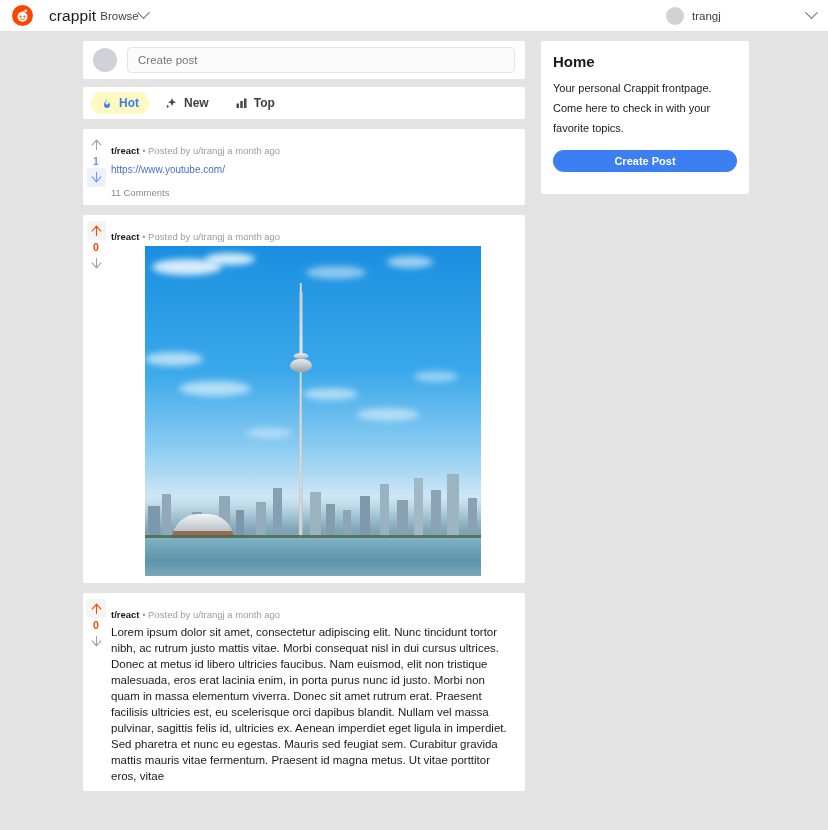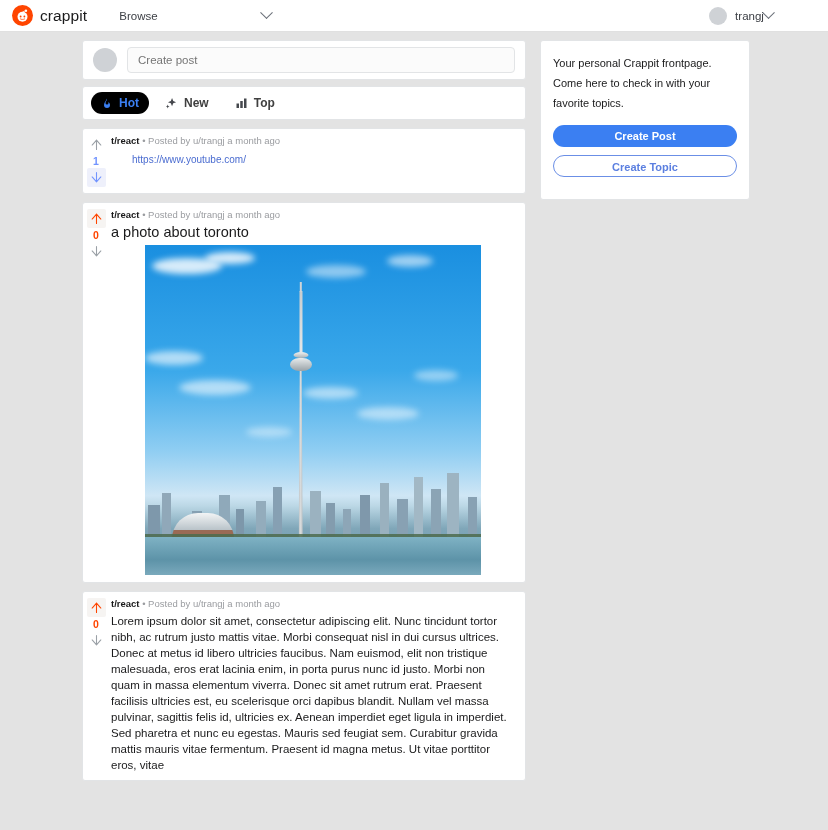--- a/index.html
+++ b/index.html
@@ -11,45 +11,45 @@
   }
 
   
   .navbar {
     height: 32px; background: #ffffff;
     display: flex; align-items: center;
     padding: 0 12px;
     border-bottom: 1px solid #e0e0e0;
     position: relative;
   }
-  .brand { display: flex; align-items: center; gap: 7px; cursor: pointer; }
+  .brand { display: flex; align-items: center; gap: 16px; cursor: pointer; }
   .logo-circle {
     width: 21px; height: 21px; border-radius: 50%;
     background: #ff4500; position: relative; flex: none;
     display: flex; align-items: center; justify-content: center;
   }
   .logo-circle svg { display: block; }
   .brand-name { font-size: 15.5px; color: #1a1a1b; letter-spacing: .1px; }
 
   .browse-select {
-    margin-left: 28px; width: 160px; height: 26px;
-    display: flex; align-items: center; justify-content: space-between;
+    width: 160px; height: 26px;
+    display: flex; align-items: center; 
     font-size: 11.5px; color: #3d4046; cursor: pointer;
     padding: 0 4px;
   }
   .chev {
     width: 9px; height: 9px;
     border-right: 1.4px solid #6b7079; border-bottom: 1.4px solid #6b7079;
     transform: rotate(45deg) translate(-2px,-2px);
     flex: none;
   }
 
   .nav-right {
     margin-left: auto; display: flex; align-items: center;
-    width: 150px; justify-content: center; cursor: pointer;
+    width: 150px; justify-content: space-between; cursor: pointer;
   }
   .nav-user { display: flex; align-items: center; gap: 8px; }
   .avatar-sm {
     width: 18px; height: 18px; border-radius: 50%;
     background: #cfd2d6; flex: none;
   }
   .nav-username { font-size: 11.5px; color: #3d4046; }
 
   
   .page { display: flex; padding: 8px 0 0 0; height: 798px; }
@@ -75,47 +75,47 @@
   .sortbar {
     height: 34px; display: flex; align-items: center;
     padding: 0 8px; gap: 6px; margin-bottom: 8px;
   }
   .tab {
     display: flex; align-items: center; gap: 6px;
     padding: 4px 10px; border-radius: 20px;
     font-size: 12px; font-weight: bold; color: #404040;
     cursor: pointer; background: transparent;
   }
-  .tab.active { background: #000000; color: #3b7ff2; }
+  .tab.active { background: #fef9c3; color: #3b7ff2; }
   .tab svg { display: block; flex: none; }
 
   
   .post { display: flex; margin-bottom: 8px; overflow: hidden; }
   .votes {
     width: 26px; padding: 6px 0 6px 0; flex: none;
     display: flex; flex-direction: column; align-items: center; gap: 1px;
   }
   .vbtn {
     width: 19px; height: 19px; border-radius: 2px; cursor: pointer;
     display: flex; align-items: center; justify-content: center;
   }
   .vbtn.up-on { background: #f6f4f2; }
   .vbtn.down-on { background: #eef0fb; }
   .vcount { font-size: 10.5px; font-weight: bold; color: #1a1a1b; line-height: 12px; }
   .vcount.up { color: #ff4500; }
   .vcount.down { color: #7193ff; }
 
-  .pbody { flex: 1; padding: 6px 10px 7px 2px; min-width: 0; }
+  .pbody { flex: 1; padding: 16px 10px 7px 2px; min-width: 0; }
   .pmeta { font-size: 9.5px; color: #9a9ca0; margin-bottom: 3px; }
   .pmeta b { color: #1a1a1b; font-size: 9.5px; }
   .ptitle {
     font-size: 14.5px; color: #1a1a1b; line-height: 18px;
     font-weight: normal; margin-bottom: 3px;
   }
-  .plink { font-size: 10px; color: #4a6cd0; text-decoration: none; display: inline-block; margin-left: 21px; }
+  .plink { font-size: 10px; color: #4a6cd0; text-decoration: none; display: inline-block; }
   .pcomments { font-size: 9.5px; color: #878a8c; margin-top: 10px; cursor: pointer; }
   .ptext { font-size: 11.5px; color: #1a1a1b; line-height: 16px; margin-top: 4px; }
 
   
   .photo-wrap { display: flex; justify-content: center; margin-top: 4px; }
   .photo {
     width: 336px; height: 330px; position: relative; overflow: hidden;
     background: linear-gradient(#1a8fe0 0%, #3aa8ea 38%, #8ecdf2 62%, #cfe6f5 76%, #bcd8e6 79%, #7fa6b8 86%, #6e97ac 100%);
   }
   .cloud { position: absolute; background: rgba(255,255,255,.82); border-radius: 50%; filter: blur(3px); }
@@ -253,20 +253,21 @@
             <path d="M12 20 L20 11 M12 20 L4 11 M12 20 L12 3" stroke="#7193ff" stroke-width="2" fill="none" stroke-linecap="round"></path>
           </svg>
         </div>
       </div>
       <div class="pbody">
         <div class="pmeta">
           <b>t/react</b>
           <span>• Posted by u/trangj a month ago</span>
         </div>
         <a class="plink" href="#">https://www.youtube.com/</a>
+        <div class="pcomments">11 Comments</div>
       </div>
     </div>
 
     <div class="card post">
       <div class="votes">
         <div class="vbtn up-on">
           <svg width="13" height="13" viewBox="0 0 24 24">
             <path d="M12 4 L20 13 M12 4 L4 13 M12 4 L12 21" stroke="#ff4500" stroke-width="2" fill="none" stroke-linecap="round"></path>
           </svg>
         </div>
@@ -275,21 +276,20 @@
           <svg width="13" height="13" viewBox="0 0 24 24">
             <path d="M12 20 L20 11 M12 20 L4 11 M12 20 L12 3" stroke="#9aa0a6" stroke-width="2" fill="none" stroke-linecap="round"></path>
           </svg>
         </div>
       </div>
       <div class="pbody">
         <div class="pmeta">
           <b>t/react</b>
           <span>• Posted by u/trangj a month ago</span>
         </div>
-        <div class="ptitle">a photo about toronto</div>
 
         <div class="photo-wrap">
           <div class="photo">
             <div class="cloud" style="left:2%;top:4%;width:70px;height:16px;"></div>
             <div class="cloud" style="left:18%;top:2%;width:50px;height:12px;"></div>
             <div class="cloud" style="left:48%;top:6%;width:60px;height:13px;opacity:.6;"></div>
             <div class="cloud" style="left:72%;top:3%;width:46px;height:12px;opacity:.7;"></div>
             <div class="cloud" style="left:0%;top:32%;width:58px;height:14px;opacity:.75;"></div>
             <div class="cloud" style="left:10%;top:41%;width:72px;height:15px;opacity:.7;"></div>
             <div class="cloud" style="left:47%;top:43%;width:55px;height:12px;opacity:.65;"></div>
@@ -354,19 +354,19 @@
           <span>• Posted by u/trangj a month ago</span>
         </div>
         <div class="ptext">Lorem ipsum dolor sit amet, consectetur adipiscing elit. Nunc tincidunt tortor nibh, ac rutrum justo mattis vitae. Morbi consequat nisl in dui cursus ultrices. Donec at metus id libero ultricies faucibus. Nam euismod, elit non tristique malesuada, eros erat lacinia enim, in porta purus nunc id justo. Morbi non quam in massa elementum viverra. Donec sit amet rutrum erat. Praesent facilisis ultricies est, eu scelerisque orci dapibus blandit. Nullam vel massa pulvinar, sagittis felis id, ultricies ex. Aenean imperdiet eget ligula in imperdiet. Sed pharetra et nunc eu egestas. Mauris sed feugiat sem. Curabitur gravida mattis mauris vitae fermentum. Praesent id magna metus. Ut vitae porttitor eros, vitae</div>
       </div>
     </div>
 
   </div>
 
   <div class="side">
     <div class="card side-card">
+      <div class="side-title">Home</div>
       <div class="side-desc">Your personal Crappit frontpage. Come here to check in with your favorite topics.</div>
       <button class="btn btn-solid">Create Post</button>
-      <button class="btn btn-outline">Create Topic</button>
     </div>
   </div>
 
 </div>
 
 </body></html>

